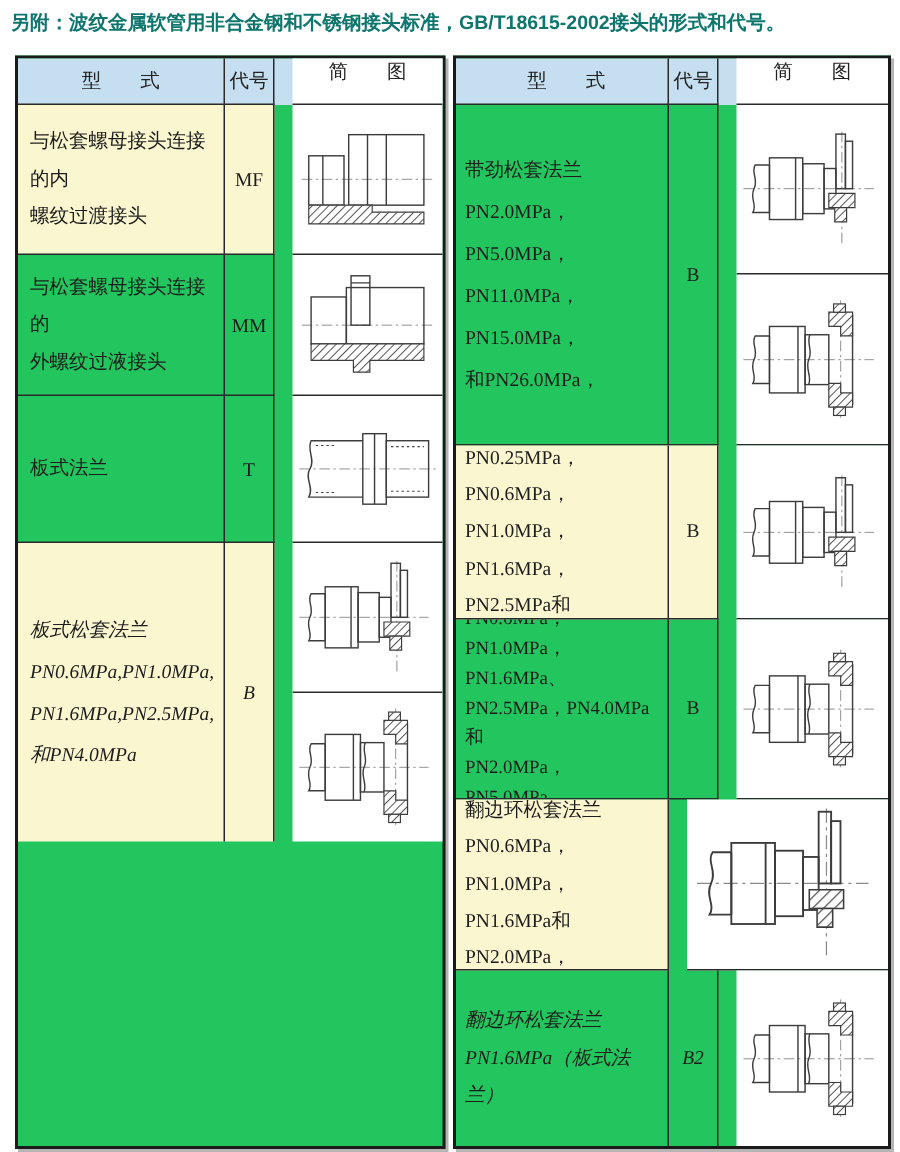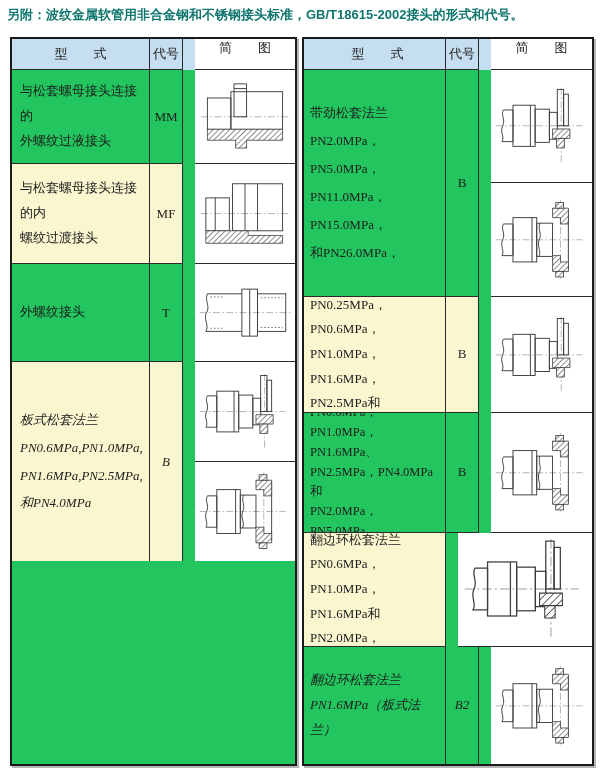--- a/index.html
+++ b/index.html
@@ -68,59 +68,59 @@
 
   <div class="half left">
     <div class="row header">
       <div class="cell type" style="justify-content:center;">型　　式</div>
       <div class="cell code">代号</div>
       <div class="cell diag" style="flex-direction:row;justify-content:center;">简　　图</div>
     </div>
 
 
 
-    <div class="row" style="height:94px">
-      <div class="cell type">与松套螺母接头连接的
-外螺纹过液接头</div>
-      <div class="cell code">MM</div>
-      <div class="cell diag">
-        <div class="diag-sub">
-            <svg viewBox="0 0 120 100" preserveAspectRatio="xMidYMid meet">
-              <line class="cl" x1="4" y1="50" x2="116" y2="50"></line>
-              <rect class="ln" x="12" y="26" width="30" height="40"></rect>
-              <rect class="ln" x="46" y="8" width="16" height="42"></rect>
-              <path class="ln" d="M46 14 H62"></path>
-              <rect class="ln" x="42" y="18" width="66" height="48"></rect>
-              <path class="ht" d="M12 66 H108 V80 H62 V90 H48 V80 H12 Z"></path>
-            </svg>
-          </div>
-      </div>
-    </div>
-
     <div class="row alt" style="height:100px">
       <div class="cell type">与松套螺母接头连接的内
 螺纹过渡接头</div>
       <div class="cell code">MF</div>
       <div class="cell diag">
         <div class="diag-sub">
             <svg viewBox="0 0 120 100" preserveAspectRatio="xMidYMid meet">
               <line class="cl" x1="4" y1="50" x2="116" y2="50"></line>
               <rect class="ln" x="10" y="30" width="30" height="42"></rect>
               <line class="ln" x1="22" y1="30" x2="22" y2="72"></line>
               <rect class="ln" x="44" y="12" width="64" height="60"></rect>
               <line class="ln" x1="60" y1="12" x2="60" y2="72"></line>
               <line class="ln" x1="76" y1="12" x2="76" y2="72"></line>
               <path class="ht" d="M10 72 H64 V78 H108 V88 H10 Z"></path>
             </svg>
           </div>
       </div>
     </div>
 
+    <div class="row" style="height:94px">
+      <div class="cell type">与松套螺母接头连接的
+外螺纹过液接头</div>
+      <div class="cell code">MM</div>
+      <div class="cell diag">
+        <div class="diag-sub">
+            <svg viewBox="0 0 120 100" preserveAspectRatio="xMidYMid meet">
+              <line class="cl" x1="4" y1="50" x2="116" y2="50"></line>
+              <rect class="ln" x="12" y="26" width="30" height="40"></rect>
+              <rect class="ln" x="46" y="8" width="16" height="42"></rect>
+              <path class="ln" d="M46 14 H62"></path>
+              <rect class="ln" x="42" y="18" width="66" height="48"></rect>
+              <path class="ht" d="M12 66 H108 V80 H62 V90 H48 V80 H12 Z"></path>
+            </svg>
+          </div>
+      </div>
+    </div>
+
     <div class="row" style="height:98px">
-      <div class="cell type">外螺纹接头</div>
+      <div class="cell type">板式法兰</div>
       <div class="cell code">T</div>
       <div class="cell diag">
         <div class="diag-sub">
             <svg viewBox="0 0 120 100" preserveAspectRatio="xMidYMid meet">
               <line class="cl" x1="2" y1="50" x2="118" y2="50"></line>
               <path class="ln" d="M56 26 H12 C8 34 16 42 11 50 C6 58 15 66 10 74 H56"></path>
               <rect class="ln" x="56" y="20" width="20" height="60"></rect>
               <line class="ln" x1="66" y1="20" x2="66" y2="80"></line>
               <rect class="ln" x="76" y="26" width="36" height="48"></rect>
               <path class="dt" d="M16 30 H32 M16 70 H32 M80 31 H108 M80 69 H108"></path>

